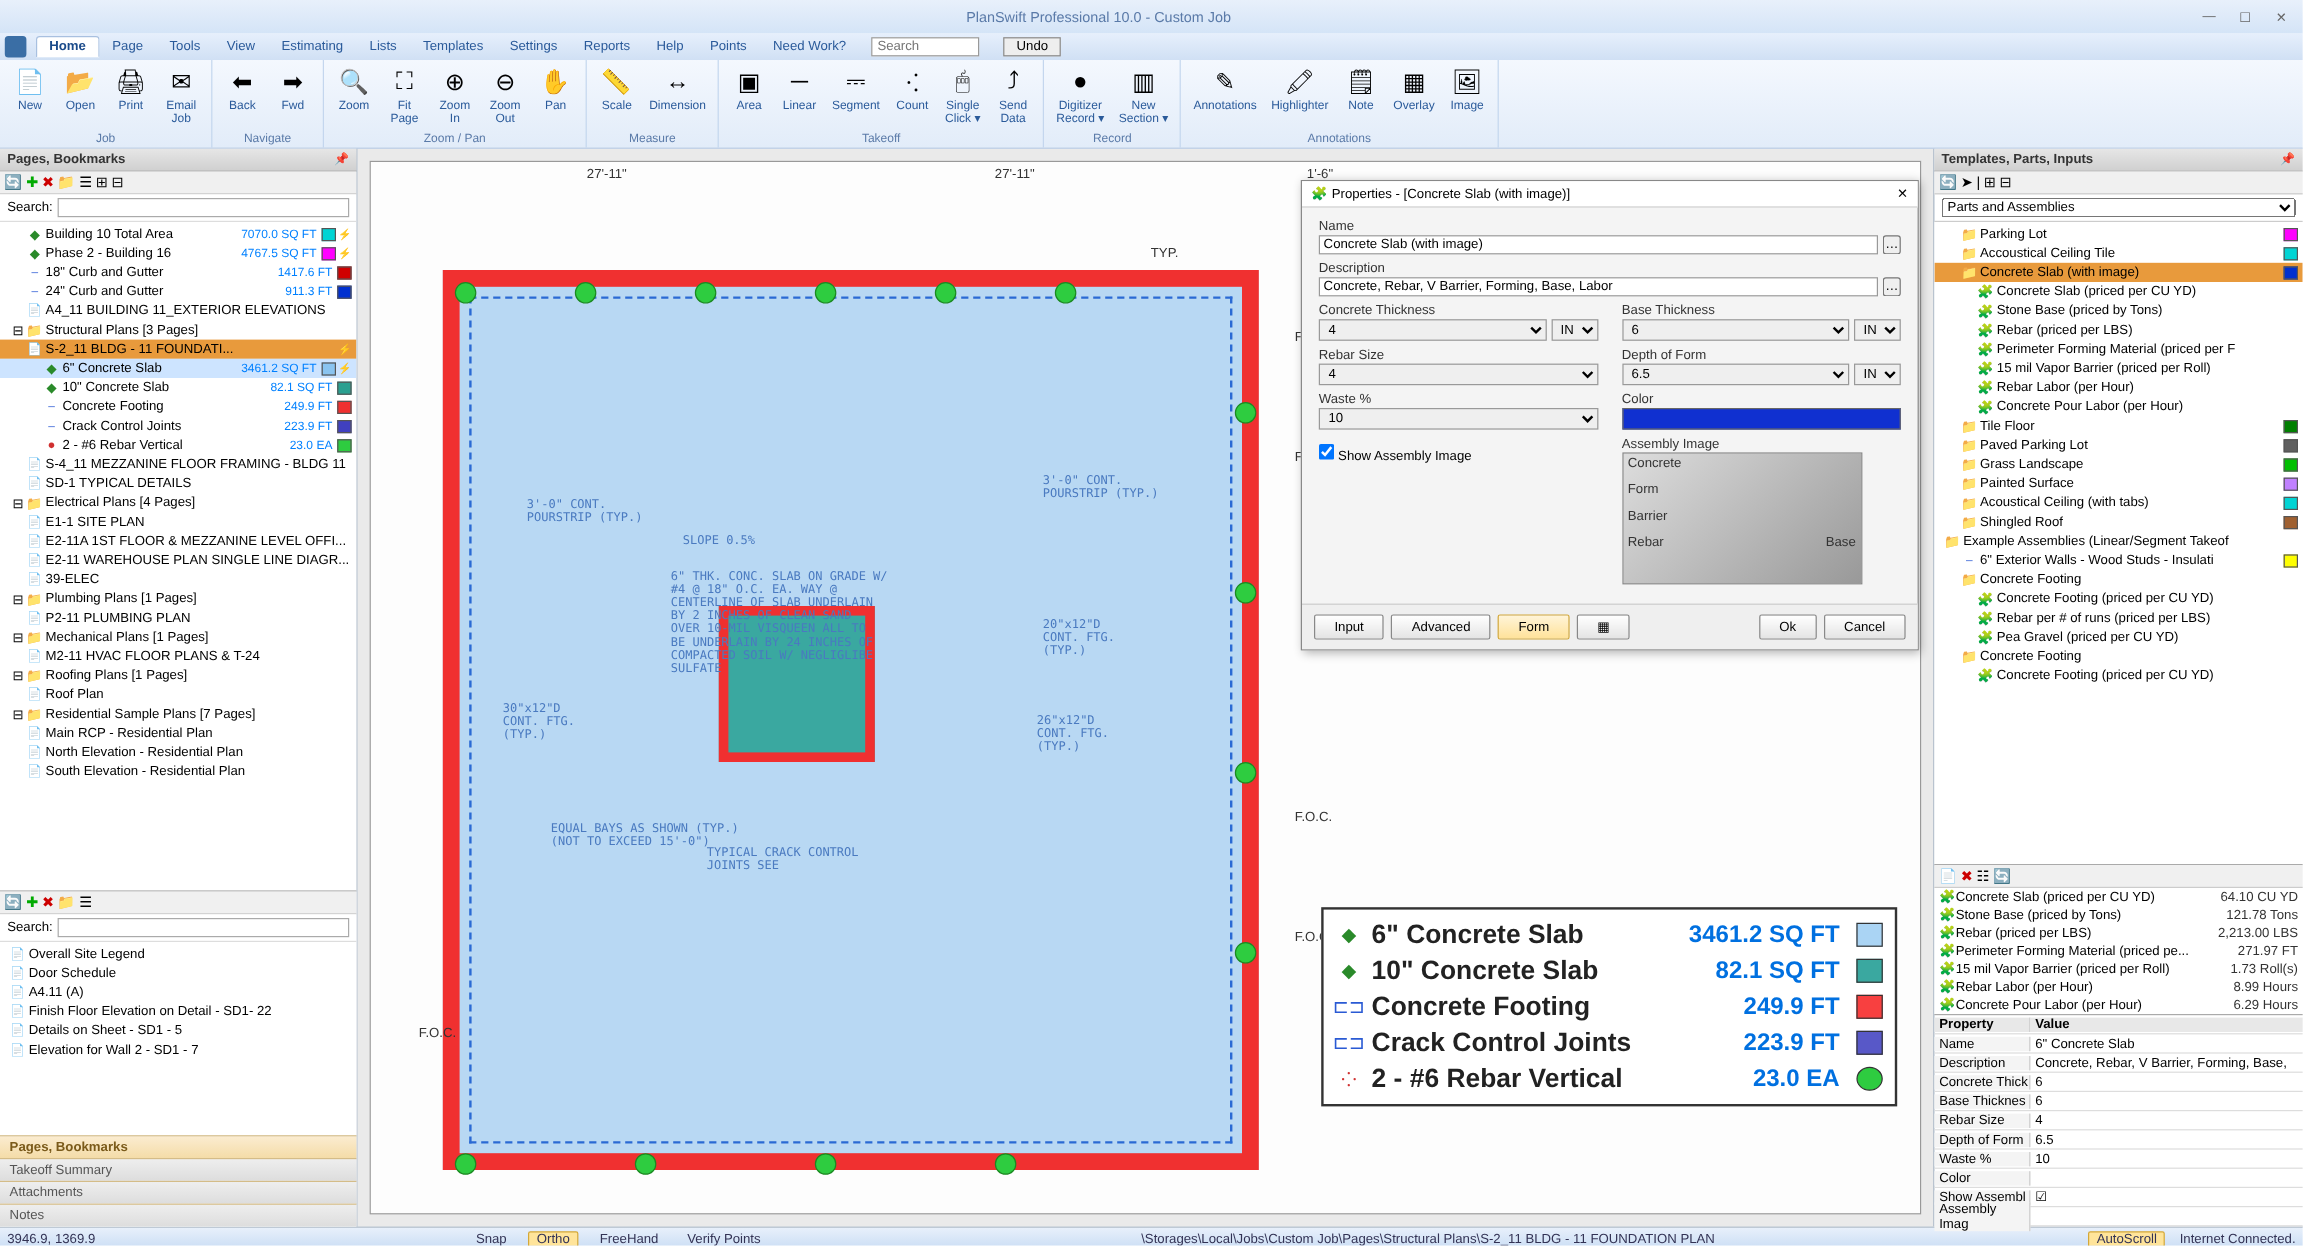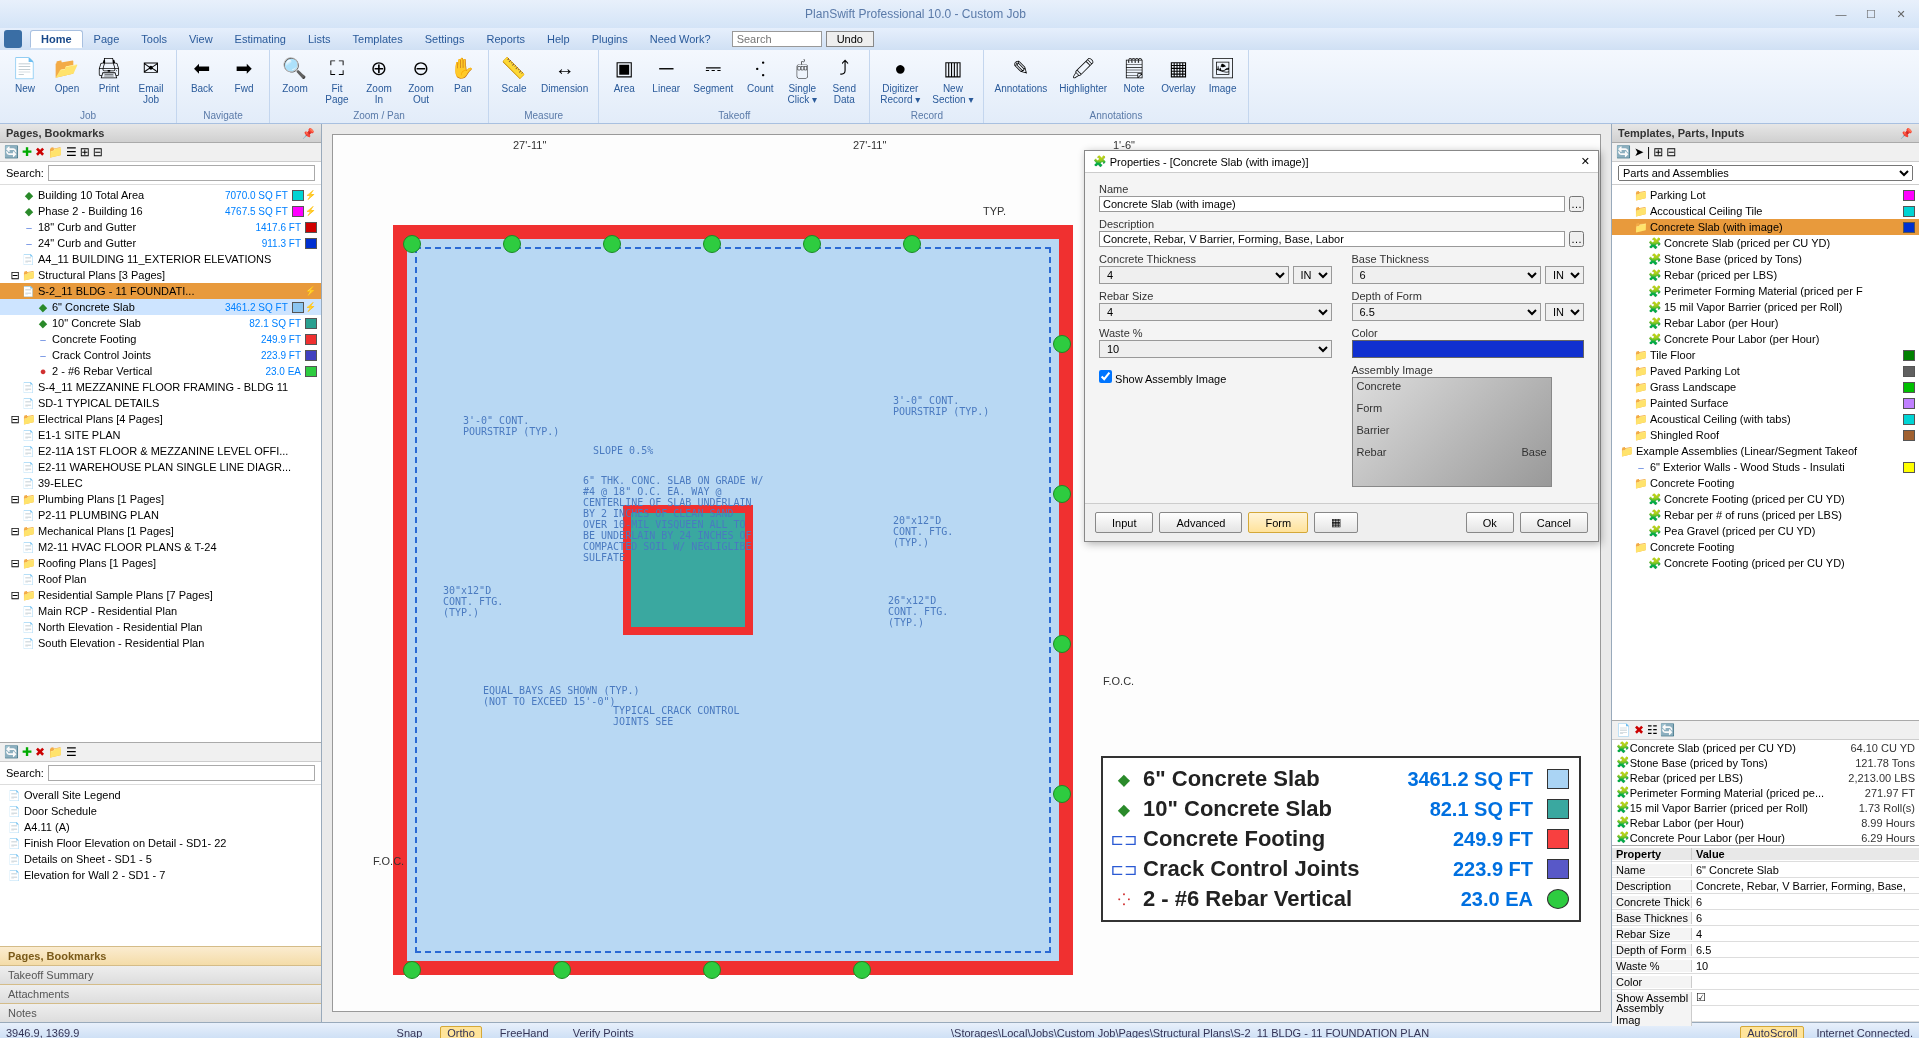--- a/index.html
+++ b/index.html
@@ -12,36 +12,36 @@
 .titlebar .winbtns { display: flex; gap: 2px; margin-left: auto; }
 .titlebar .winbtn { width: 28px; height: 16px; display: flex; align-items: center; justify-content: center; color: #666; }
 
 
 .menurow { height: 22px; background: linear-gradient(#e6effc, #d0e0f4); display: flex; align-items: center; padding-left: 4px; gap: 2px; }
 .menurow .appicon { width: 18px; height: 18px; background: #3a6ea5; border-radius: 3px; margin-right: 6px; }
 .menurow .tab { padding: 2px 10px; color: #2a5a9a; cursor: pointer; border: 1px solid transparent; border-radius: 3px 3px 0 0; }
 .menurow .tab.active { background: #fff; border-color: #a8c0e0; border-bottom: 1px solid #fff; color: #1a4a8a; font-weight: 600; }
 .menurow .searchwrap { margin-left: 8px; display: flex; gap: 4px; }
 .menurow input { border: 1px solid #999; padding: 1px 4px; width: 90px; }
-.menurow button { border: 1px solid #888; background: #eee; padding: 1px 10px; }
+.menurow button { border: 1px solid #888; background: #eee; padding: 1px 10px; margin-left: 16px; }
 
 
 .ribbon { height: 74px; background: linear-gradient(#f4f8fe, #e2ecf9); border-bottom: 1px solid #a8c0e0; display: flex; }
 .rgroup { border-right: 1px solid #c4d6ee; padding: 2px 6px; display: flex; flex-direction: column; }
 .rgroup .items { display: flex; gap: 4px; flex: 1; align-items: flex-start; }
 .rgroup .glabel { text-align: center; color: #5a7aa8; font-size: 10px; padding-top: 1px; }
 .rbtn { display: flex; flex-direction: column; align-items: center; gap: 1px; padding: 2px 4px; min-width: 38px; cursor: pointer; }
 .rbtn .ico { width: 28px; height: 28px; display: flex; align-items: center; justify-content: center; font-size: 20px; }
 .rbtn .lbl { font-size: 10px; color: #2a5a9a; text-align: center; line-height: 1.1; white-space: pre; }
 
 
 .main { display: flex; height: calc(100% - 24px - 22px - 74px - 20px); }
 
 
-.leftpane { width: 322px; display: flex; flex-direction: column; border-right: 1px solid #9ab; background: #f5f5f5; }
+.leftpane { width: 298px; display: flex; flex-direction: column; border-right: 1px solid #9ab; background: #f5f5f5; }
 .panelhdr { background: linear-gradient(#e6e6e6, #d0d0d0); padding: 3px 6px; font-weight: bold; color: #333; border-bottom: 1px solid #aaa; display:flex; align-items:center; }
 .panelhdr .sp { flex:1; }
 .panelhdr .pin { font-size: 10px; cursor:pointer; }
 .toolbar { padding: 2px 4px; display: flex; gap: 3px; border-bottom: 1px solid #ccc; background: #f0f0f0; }
 .toolbar span { cursor: pointer; font-size: 12px; }
 .searchrow { padding: 3px 6px; display: flex; gap: 4px; align-items: center; border-bottom: 1px solid #ddd; background:#fff; }
 .searchrow input { flex: 1; border: 1px solid #aaa; padding: 1px 3px; }
 .tree { flex: 1; overflow: auto; background: #fff; padding: 2px 0; }
 .treerow { display: flex; align-items: center; padding: 0 4px; height: 16px; white-space: nowrap; cursor: pointer; }
 .treerow .ind { display:inline-block; }
@@ -139,21 +139,21 @@
       <div class="tab active">Home</div>
       <div class="tab">Page</div>
       <div class="tab">Tools</div>
       <div class="tab">View</div>
       <div class="tab">Estimating</div>
       <div class="tab">Lists</div>
       <div class="tab">Templates</div>
       <div class="tab">Settings</div>
       <div class="tab">Reports</div>
       <div class="tab">Help</div>
-      <div class="tab">Plugins</div>
+      <div class="tab">Points</div>
       <div class="tab">Need Work?</div>
     </div>
   <div class="searchwrap">
     <input placeholder="Search" style="">
     <button>Undo</button>
   </div>
 </div>
 
 <div class="ribbon" id="ribbon">
     <div class="rgroup">

